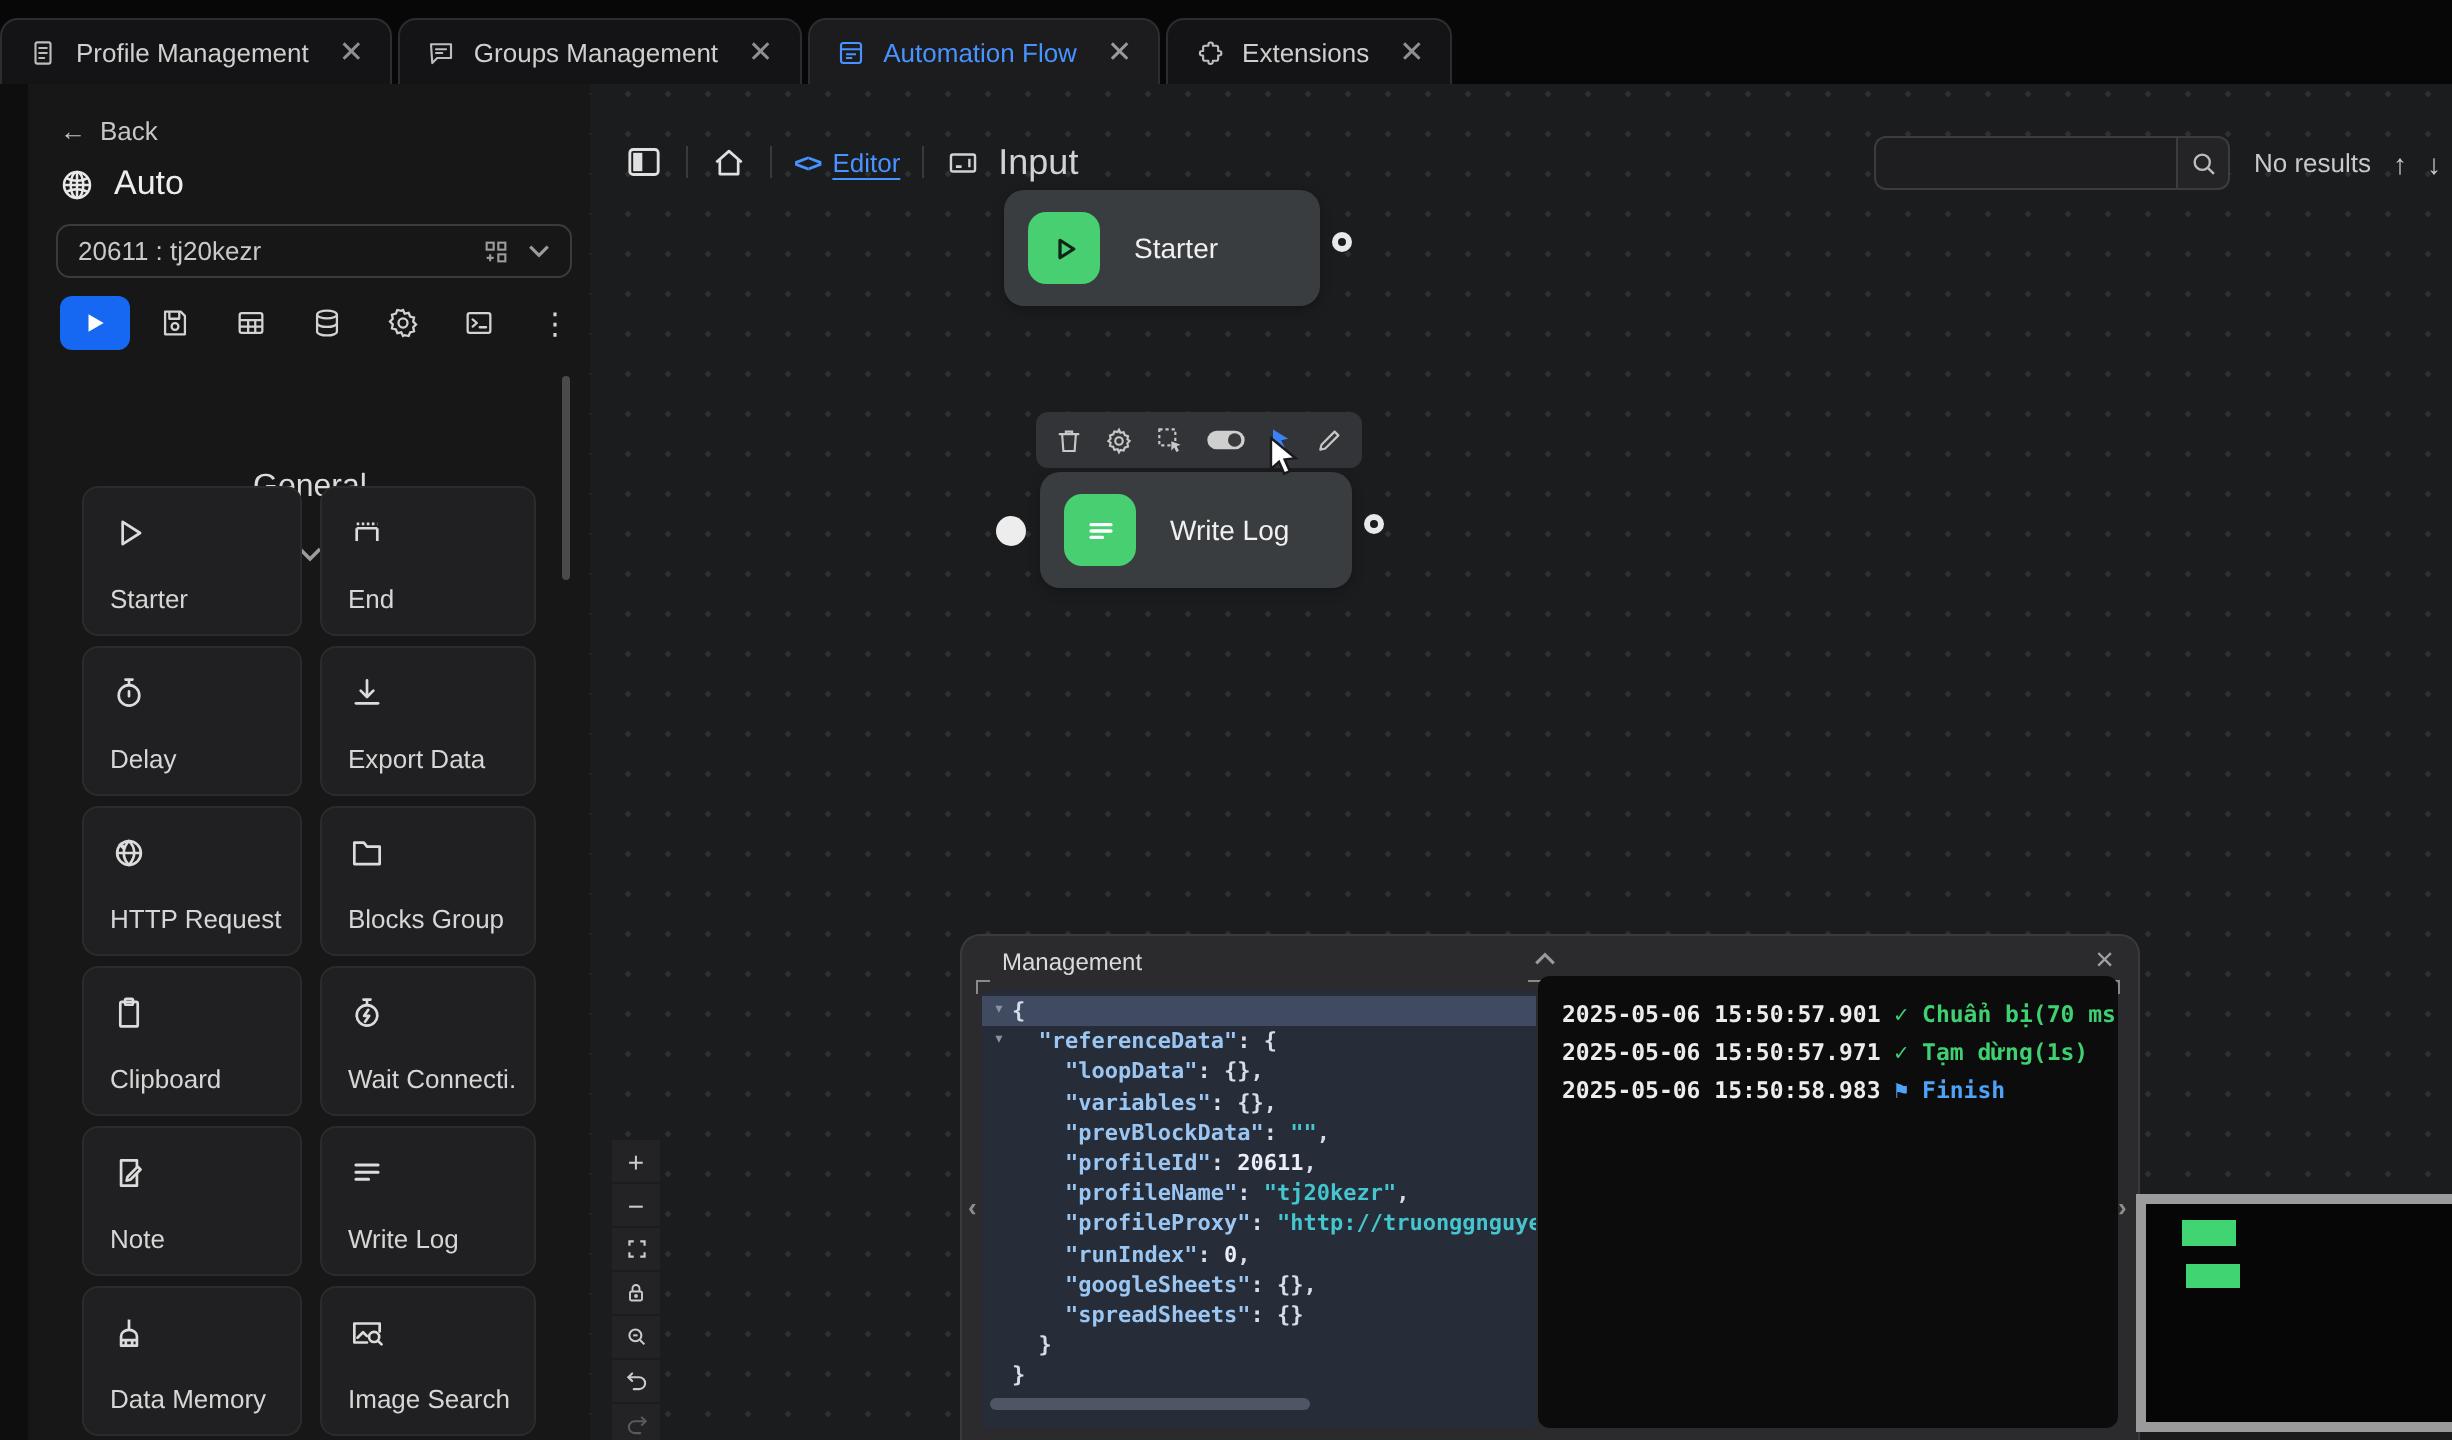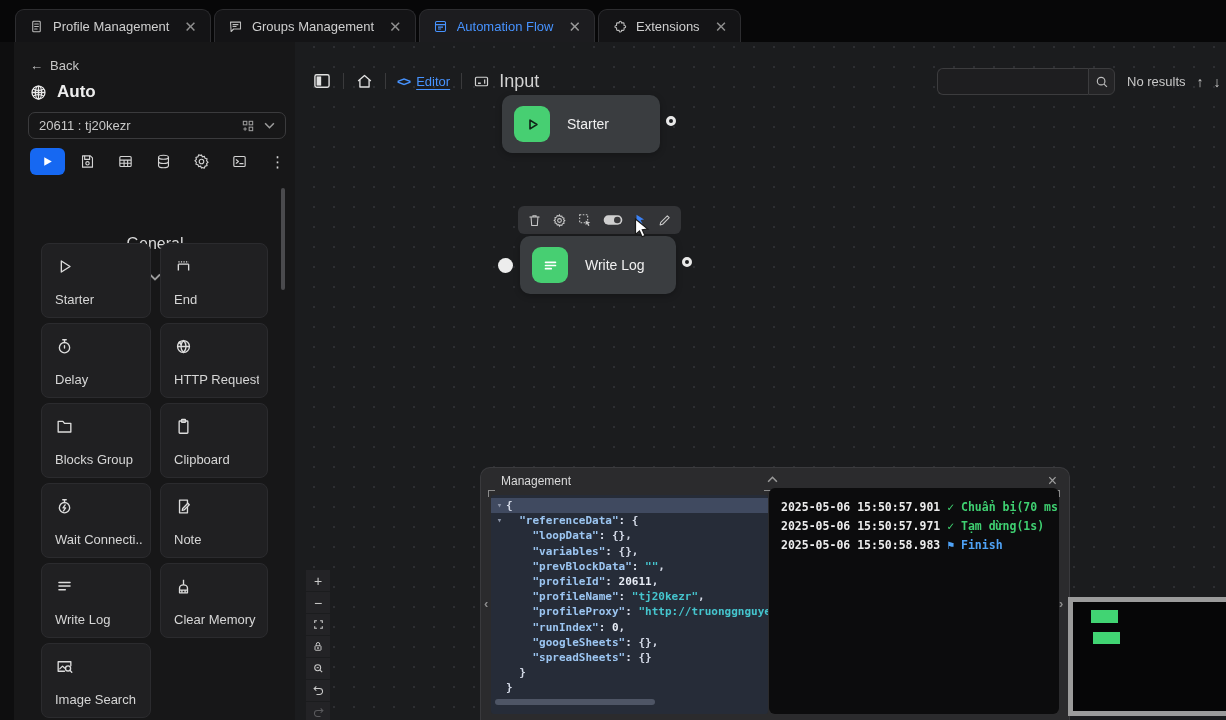--- a/index.html
+++ b/index.html
@@ -6,35 +6,35 @@
   html,body { background:#000; }
   #app {
     position:relative; width:1226px; height:720px; overflow:hidden;
     background:#161617; font-family:"Liberation Sans", sans-serif;
     color:#d6d6d6; -webkit-font-smoothing:antialiased;
   }
   svg { display:block; }
 
   
   .tabbar { position:absolute; left:0; top:0; width:1226px; height:42px;
-    background:#070708; display:flex; align-items:flex-end; padding-left:15px; }
+    background:#070708; display:flex; align-items:flex-end; }
   .tab { height:33px; display:flex; align-items:center; gap:9px; padding:0 13px;
     background:#141416; border:1px solid #2d2d30; border-bottom:none;
     border-radius:9px 9px 0 0; margin-right:3px; font-size:13px; color:#cfcfcf; }
   .tab.active { background:#1c1c1f; color:#4793ff; }
   .tab .tab-close { color:#8f8f8f; font-size:15px; line-height:1; margin-left:6px; }
   .tab.active .tab-close { color:#9a9a9a; }
 
   
   .edge-strip { position:absolute; left:0; top:42px; width:14px; height:678px; background:#0e0e0f; }
   .sidebar { position:absolute; left:14px; top:42px; width:281px; height:678px; background:#171718; }
   .back { position:absolute; left:16px; top:16px; display:flex; gap:7px; align-items:center;
     font-size:13px; color:#c6c6c6; }
   .app-title { position:absolute; left:15px; top:40px; display:flex; gap:9px; align-items:center;
-    font-size:17px; font-weight:bold; color:#ededed; }
+    font-size:17px; font-weight:normal; color:#ededed; }
   .profile-select { position:absolute; left:14px; top:70px; width:258px; height:27px;
     border:1px solid #3b3b3d; border-radius:7px; display:flex; align-items:center;
     padding:0 10px; font-size:13px; color:#c9c9c9; }
   .profile-select .spacer { flex:1; }
   .side-toolbar { position:absolute; left:16px; top:106px; display:flex; align-items:center; gap:7px; }
   .tool-btn { width:31px; height:27px; border-radius:6px; display:flex; align-items:center;
     justify-content:center; color:#d3d3d3; font-size:16px; }
   .tool-btn.primary { background:#1668f2; width:35px; }
   .search-box { position:absolute; left:14px; top:147px; width:258px; height:27px;
     border:1px solid #3b3b3d; border-radius:7px; display:flex; align-items:center; gap:7px; padding:0 9px; }
@@ -299,20 +299,29 @@
         <span class="c-icon">
             <svg width="19" height="19" viewBox="0 0 24 24" fill="none" stroke="#dcdcdc" stroke-width="1.7" stroke-linecap="round">
               <circle cx="12" cy="13.5" r="6.5"></circle>
               <path d="M9.8 3.5h4.4M12 3.5V7M12 11v3"></path>
             </svg>
           </span>
         <span class="c-label">Delay</span>
       </div>
       <div class="card">
         <span class="c-icon">
+            <svg width="19" height="19" viewBox="0 0 24 24" fill="none" stroke="#dcdcdc" stroke-width="1.7" stroke-linecap="round" stroke-linejoin="round">
+              <path d="M12 4v10M8 10.5l4 4 4-4"></path>
+              <path d="M5 18.5h14"></path>
+            </svg>
+          </span>
+        <span class="c-label">Export Data</span>
+      </div>
+      <div class="card">
+        <span class="c-icon">
             <svg width="19" height="19" viewBox="0 0 24 24" fill="none" stroke="#dcdcdc" stroke-width="1.7">
               <circle cx="12" cy="12" r="7.5"></circle>
               <path d="M4.5 12h15M12 4.5c2.2 2 3.3 4.6 3.3 7.5S14.2 17 12 19.5C9.8 17.5 8.7 14.9 8.7 12S9.8 6.5 12 4.5z"></path>
               <path d="M6 6l3.5 3.5" stroke-width="2.4"></path>
             </svg>
           </span>
         <span class="c-label">HTTP Request</span>
       </div>
       <div class="card">
         <span class="c-icon">
@@ -360,21 +369,21 @@
         <span class="c-label">Write Log</span>
       </div>
       <div class="card">
         <span class="c-icon">
             <svg width="19" height="19" viewBox="0 0 24 24" fill="none" stroke="#dcdcdc" stroke-width="1.7" stroke-linejoin="round">
               <path d="M12 3.5V10"></path>
               <path d="M7 14c0-2.2 2.2-4 5-4s5 1.8 5 4v6H7z"></path>
               <path d="M10 16.5v3.5M14 16.5v3.5M7 16.5h10"></path>
             </svg>
           </span>
-        <span class="c-label">Clear Memory</span>
+        <span class="c-label">Data Memory</span>
       </div>
       <div class="card">
         <span class="c-icon">
             <svg width="19" height="19" viewBox="0 0 24 24" fill="none" stroke="#dcdcdc" stroke-width="1.7" stroke-linecap="round" stroke-linejoin="round">
               <path d="M20 11V6H4v12h8"></path>
               <path d="M6 15l3.5-3.5L12 14"></path>
               <circle cx="16.5" cy="14.5" r="3.2"></circle>
               <path d="M18.8 16.8l2.4 2.4"></path>
             </svg>
           </span>

